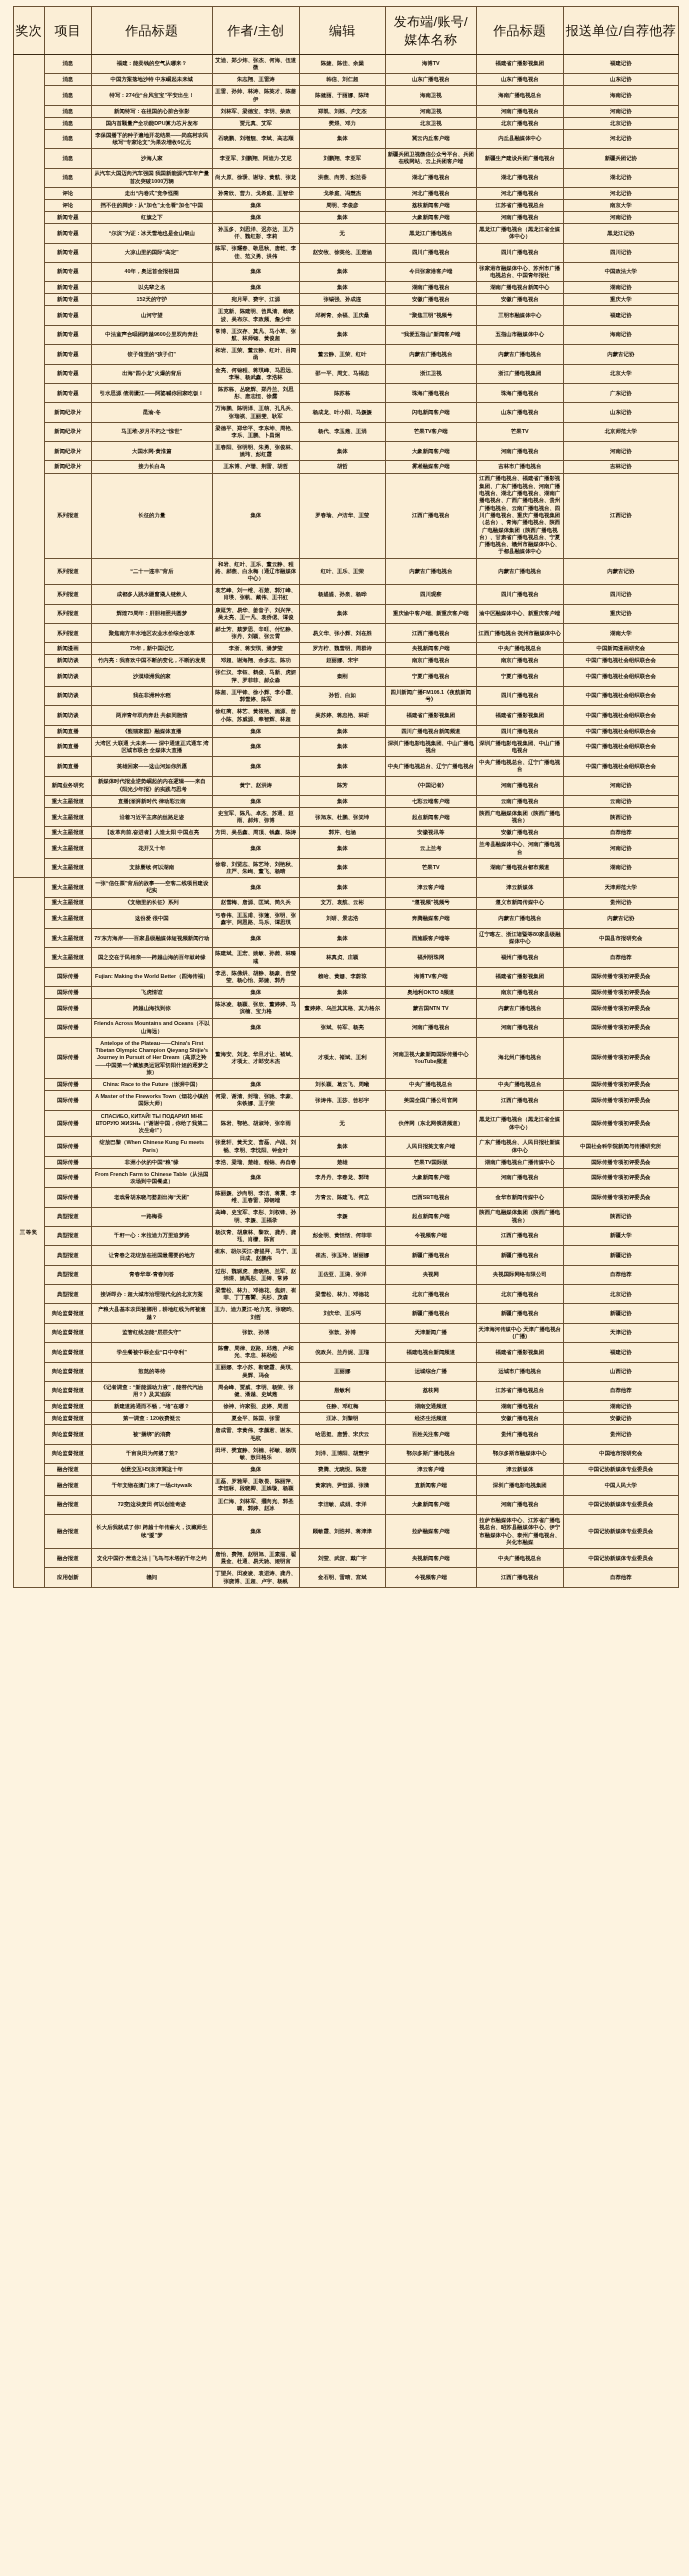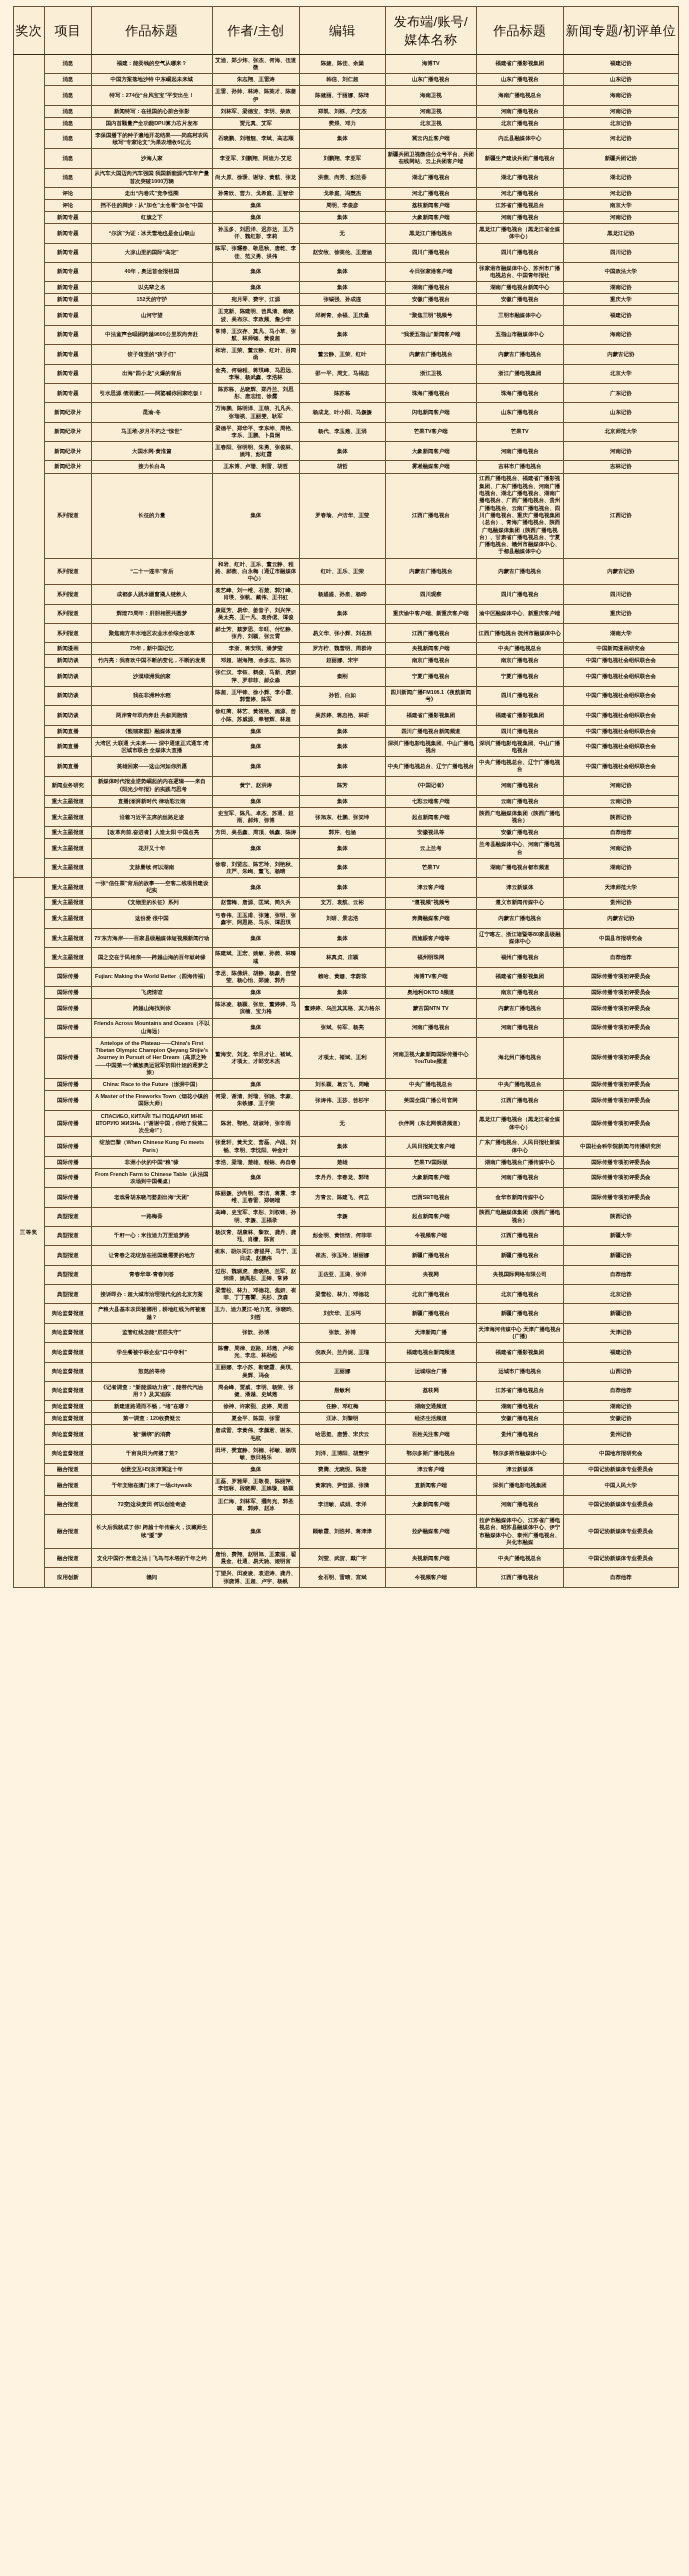--- a/index.html
+++ b/index.html
@@ -78,21 +78,21 @@
     </colgroup>
     <thead>
       <tr>
         <th>奖次</th>
         <th>项目</th>
         <th>作品标题</th>
         <th>作者/主创</th>
         <th>编辑</th>
         <th>发布端/账号/媒体名称</th>
         <th>作品标题</th>
-        <th>新闻专题/初评单位</th>
+        <th>报送单位/自荐他荐</th>
       </tr>
     </thead>
     <tbody id="tbody">
         <tr>
           <td class="rank-cell" rowspan="44"></td>
           <td class="cat-cell">消息</td>
           <td class="title-cell">福建：能卖钱的空气从哪来？</td>
           <td>艾迪、郑少炜、张杰、何海、伍道微</td>
           <td>陈婕、陈佳、余燊</td>
           <td>海博TV</td>

